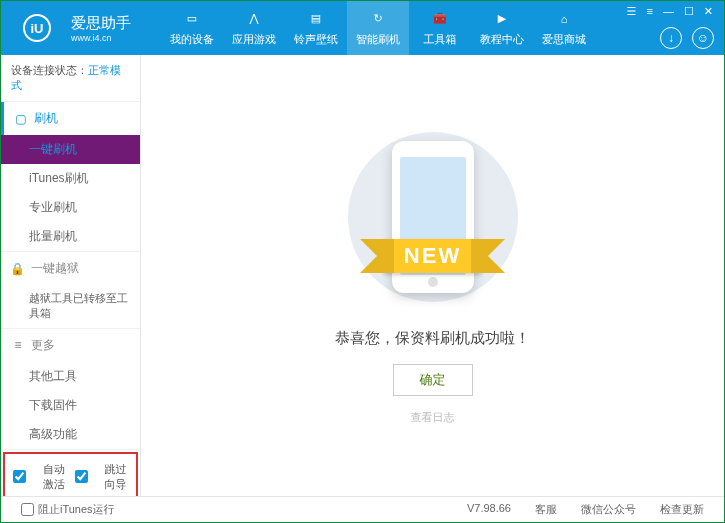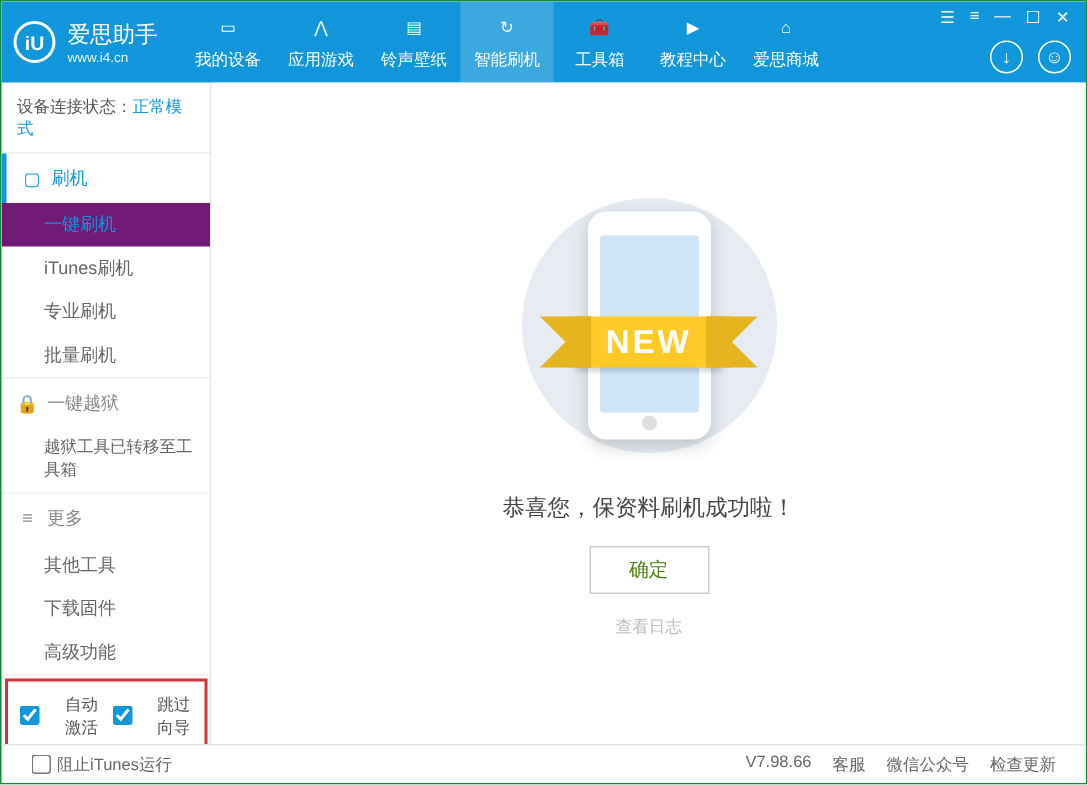--- a/index.html
+++ b/index.html
@@ -1,19 +1,19 @@
 <!DOCTYPE html>
 <html><head>
 <meta charset="utf-8">
 <style>
 * { margin: 0; padding: 0; box-sizing: border-box; font-family: "Microsoft YaHei", Arial, sans-serif; }
 body { background: #f0f0f0; display: flex; justify-content: center; align-items: center; height: 100vh; }
 .window { width: 725px; height: 523px; background: #fff; border: 1px solid #0f8a3c; display: flex; flex-direction: column; overflow: hidden; }
 .topbar { background: #1296db; height: 54px; display: flex; align-items: center; color: #fff; position: relative; }
-.brand { display: flex; align-items: center; padding: 0 8px; gap: 8px; justify-content: space-between; }
+.brand { display: flex; align-items: center; padding: 0 22px; gap: 20px; justify-content: space-between; }
 .brand-logo { width: 28px; height: 28px; border: 2px solid #fff; border-radius: 50%; display: flex; align-items: center; justify-content: center; font-weight: bold; font-size: 13px; }
 .brand-text { display: flex; flex-direction: column; }
 .brand-name { font-size: 15px; font-weight: 500; }
 .brand-url { font-size: 9px; opacity: 0.9; }
 .nav { display: flex; height: 100%; margin-left: 8px; }
 .nav-item { width: 62px; height: 100%; display: flex; flex-direction: column; align-items: center; justify-content: center; gap: 4px; font-size: 11px; cursor: pointer; }
 .nav-item.active { background: rgba(255,255,255,0.18); }
 .nav-icon { width: 18px; height: 18px; display: flex; align-items: center; justify-content: center; }
 .winctl { position: absolute; top: 4px; right: 8px; display: flex; gap: 4px; font-size: 11px; }
 .winctl span { cursor: pointer; padding: 0 3px; }
@@ -30,28 +30,28 @@
 .sb-item { padding: 6px 10px 6px 28px; cursor: pointer; color: #666; }
 .sb-item.active { background: #701a75; color: #1296db; }
 .sb-item.small { font-size: 11px; line-height: 1.4; }
 .sb-bottom { margin-top: auto; }
 .cb-row { padding: 8px; display: flex; gap: 8px; font-size: 11px; border: 2px solid #d43434; margin: 2px; }
 .cb-row label { display: flex; align-items: center; gap: 17px; color: #555; cursor: pointer; }
 .cb-row input { accent-color: #1296db; }
 .main { flex: 1; display: flex; flex-direction: column; align-items: center; justify-content: center; background: #fff; position: relative; }
 .footer { height: 26px; border-top: 1px solid #e4e4e4; display: flex; align-items: center; font-size: 11px; color: #666; padding: 0 20px; }
 .footer label { display: flex; align-items: center; gap: 4px; cursor: pointer; }
-.footer .right { margin-left: auto; display: flex; gap: 14px; }
+.footer .right { margin-left: auto; display: flex; gap: 24px; }
 .footer .right span { cursor: pointer; }
 .illus { width: 220px; height: 180px; position: relative; display: flex; align-items: center; justify-content: center; }
 .circle-bg { width: 170px; height: 170px; border-radius: 50%; background: #e6ecf2; position: absolute; }
 .phone { width: 82px; height: 152px; background: #fff; border-radius: 12px; box-shadow: 0 4px 12px rgba(0,0,0,0.18); position: relative; z-index: 2; }
 .phone::before { content: ""; position: absolute; top: 16px; left: 8px; right: 8px; bottom: 18px; background: #cfe6f9; border-radius: 2px; }
 .phone::after { content: ""; position: absolute; bottom: 6px; left: 50%; transform: translateX(-50%); width: 10px; height: 10px; border-radius: 50%; background: #e0e0e0; }
-.ribbon { position: absolute; z-index: 3; background: #ffc928; color: #fff; font-weight: bold; font-size: 22px; padding: 4px 20px; letter-spacing: 2px; box-shadow: 0 2px 4px rgba(0,0,0,0.2); top: 84px; }
+.ribbon { position: absolute; z-index: 3; background: #ffc928; color: #fff; font-weight: bold; font-size: 22px; padding: 4px 20px; letter-spacing: 2px; box-shadow: 0 2px 4px rgba(0,0,0,0.2); top: 112px; }
 .ribbon::before, .ribbon::after { content: ""; position: absolute; top: 0; border: 17px solid #e5b41f; }
 .ribbon::before { left: -24px; border-left-color: transparent; }
 .ribbon::after { right: -24px; border-right-color: transparent; }
 .msg { margin-top: 22px; font-size: 15px; color: #444; }
 .okbtn { margin-top: 16px; border: 1px solid #ccc; background: #fff; padding: 6px 26px; font-size: 13px; color: #4d7c0f; cursor: pointer; }
 .loglink { margin-top: 14px; font-size: 11px; color: #bbb; cursor: pointer; }
 .ic { display: inline-flex; width: 14px; height: 14px; align-items: center; justify-content: center; }
 </style>
 </head>
 <body>

